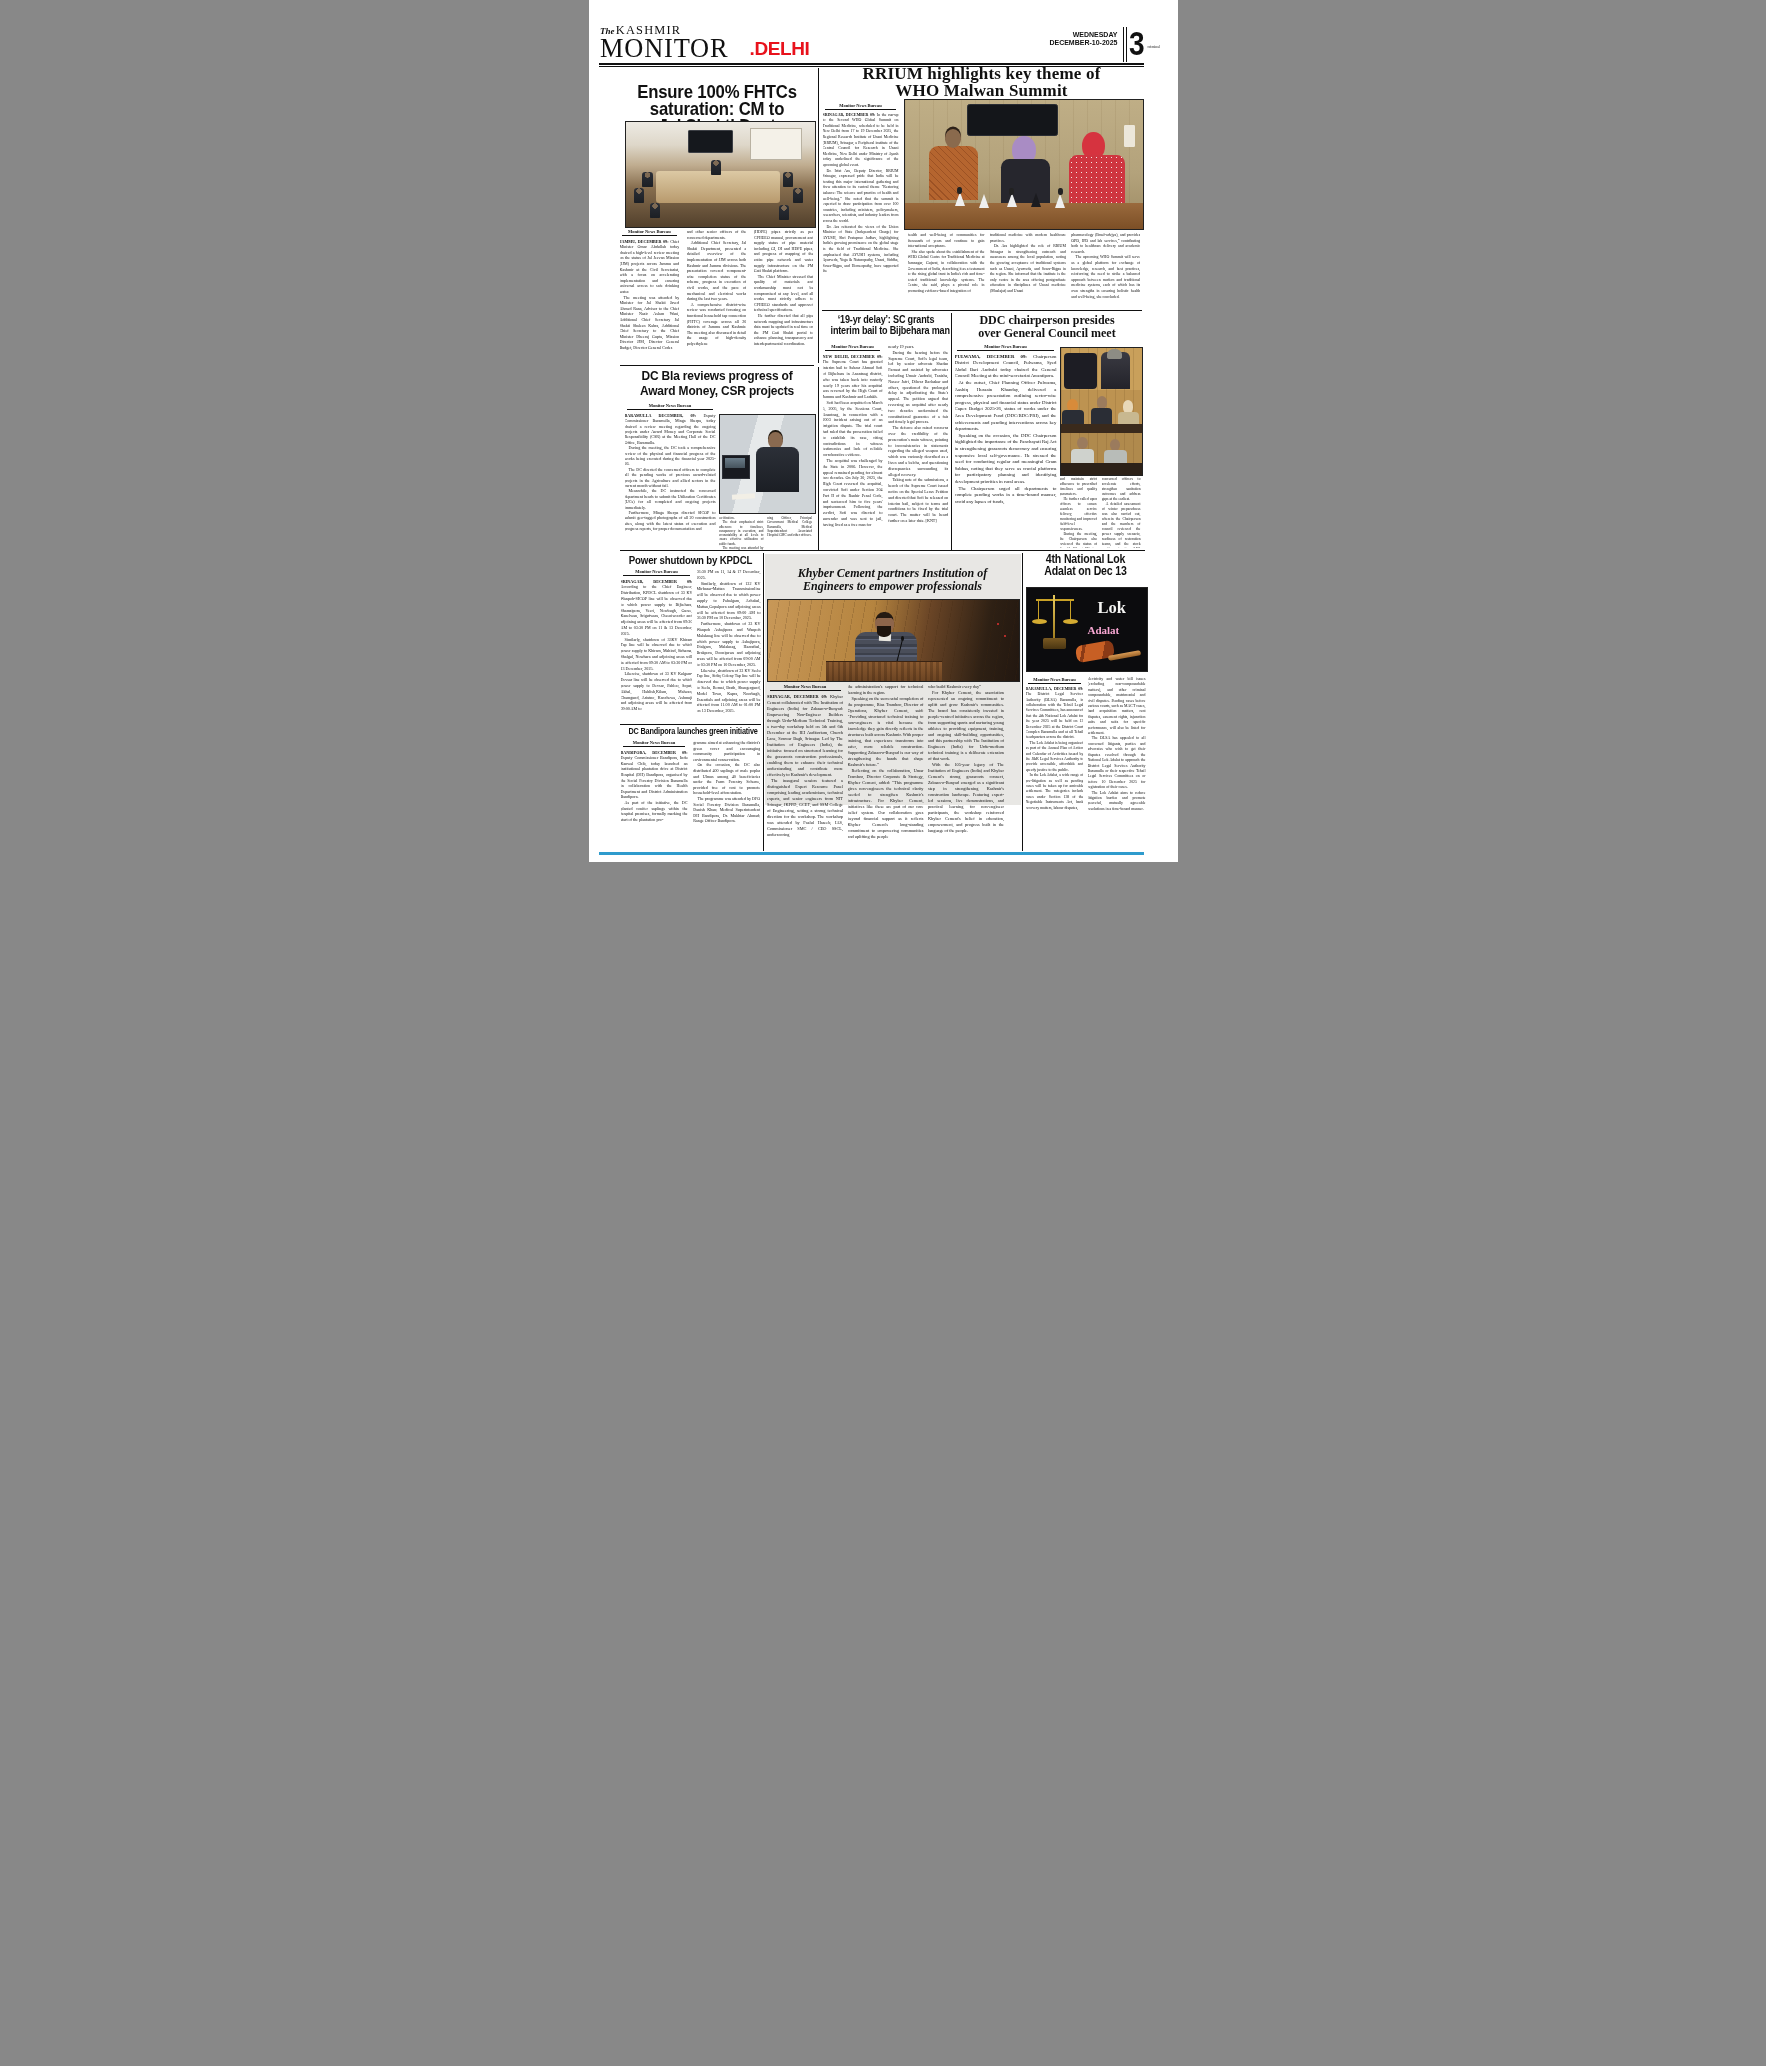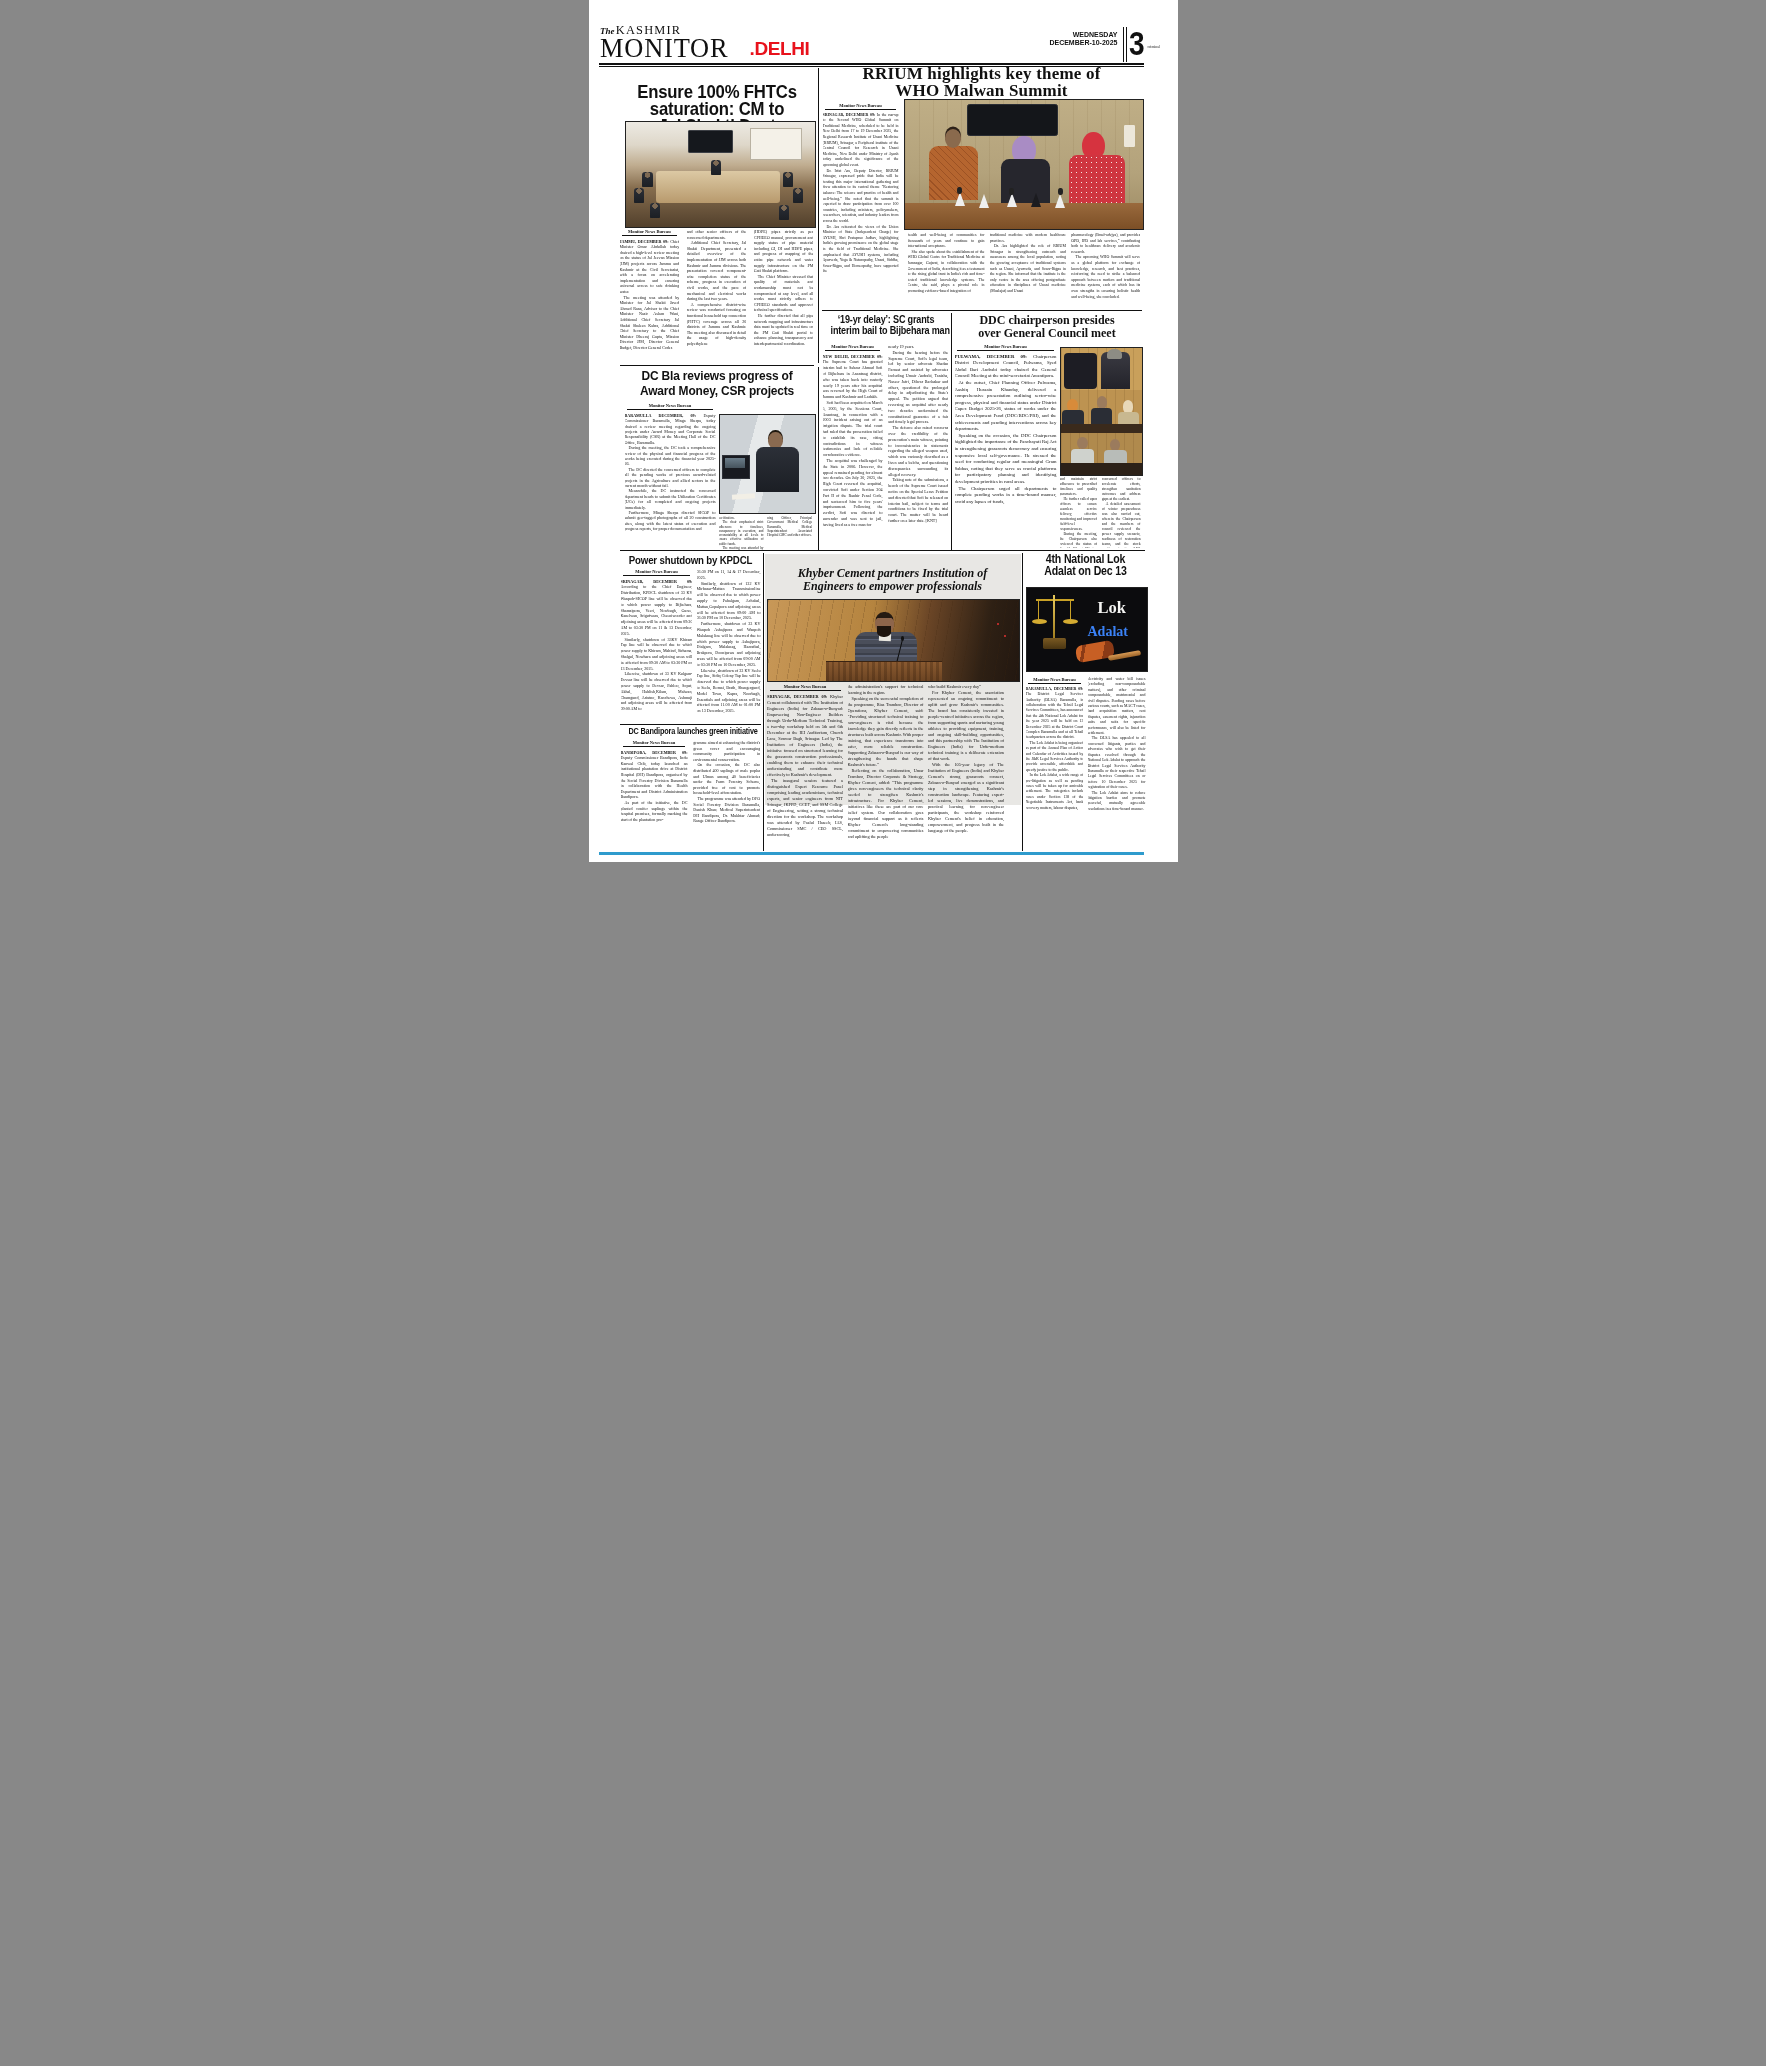--- a/index.html
+++ b/index.html
@@ -136,21 +136,21 @@
   .lok-post { left:26.4px; top:7.4px; width:2.5px; height:45px; background:linear-gradient(#e7c95c,#a07c1d); }
   .lok-ch1 { left:11.6px; top:12.4px; width:0.8px; height:19px; background:#c9a227; }
   .lok-ch2 { left:43px; top:12.4px; width:0.8px; height:19px; background:#c9a227; }
   .lok-pan1 { left:5px; top:31px; width:15.7px; height:5px; border-radius:50%; background:#d4ab31; }
   .lok-pan2 { left:36px; top:31px; width:15.7px; height:5px; border-radius:50%; background:#d4ab31; }
   .lok-base { left:16.5px; top:50px; width:23px; height:10.7px; background:linear-gradient(#7a5a22,#4a3512); border-radius:1.7px; }
   .lok-gavel-head { left:49px; top:55px; width:38px; height:17.4px; border-radius:6.6px;
       background:linear-gradient(110deg,#d2682a 0 7.4px,#8a3a16 7.4px 10.7px,#c75f24 10.7px 29px,#8a3a16 29px); transform:rotate(-10deg); }
   .lok-gavel-handle { left:81px; top:65px; width:33px; height:5.4px; border-radius:2.5px; background:linear-gradient(#d89a54,#9a6228); transform:rotate(-10deg); }
   .lok-text1 { left:71px; top:10px; font-size:16.5px; color:#f4f4f2; font-weight:700; font-family:"Liberation Serif",serif; }
-  .lok-text2 { left:61px; top:36px; font-size:14px; color:#3b82f6; font-weight:700; font-family:"Liberation Serif",serif; }
+  .lok-text2 { left:61px; top:36px; font-size:11px; color:#f9a8d4; font-weight:700; font-family:"Liberation Serif",serif; }
 
   .khyber-box { background:#e8e7e4; }
 </style>
 </head>
 <body>
 
 <div class="sheet">
 
   <div class="abs" style="left:11.6px; top:23px;">
     <div class="mh-top">

